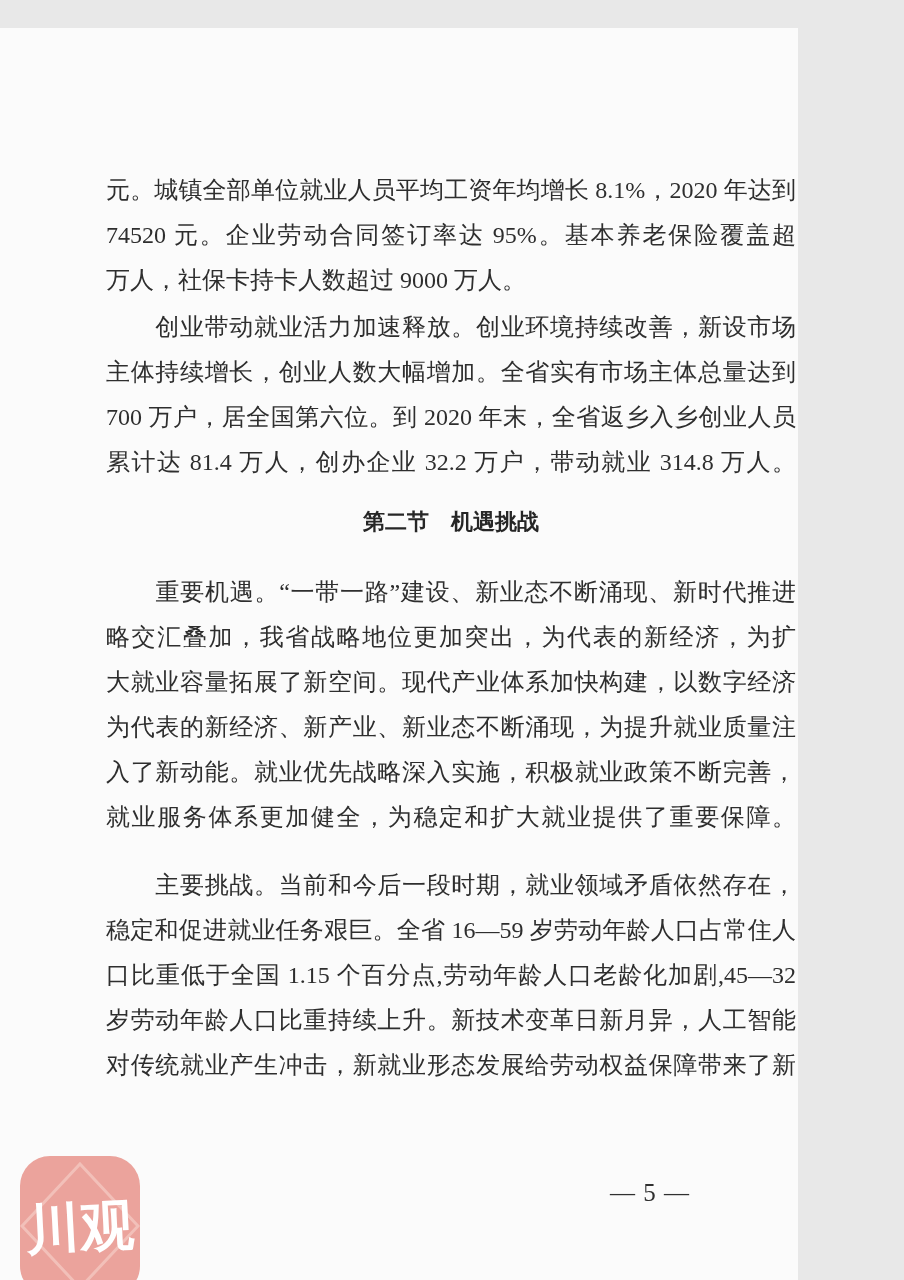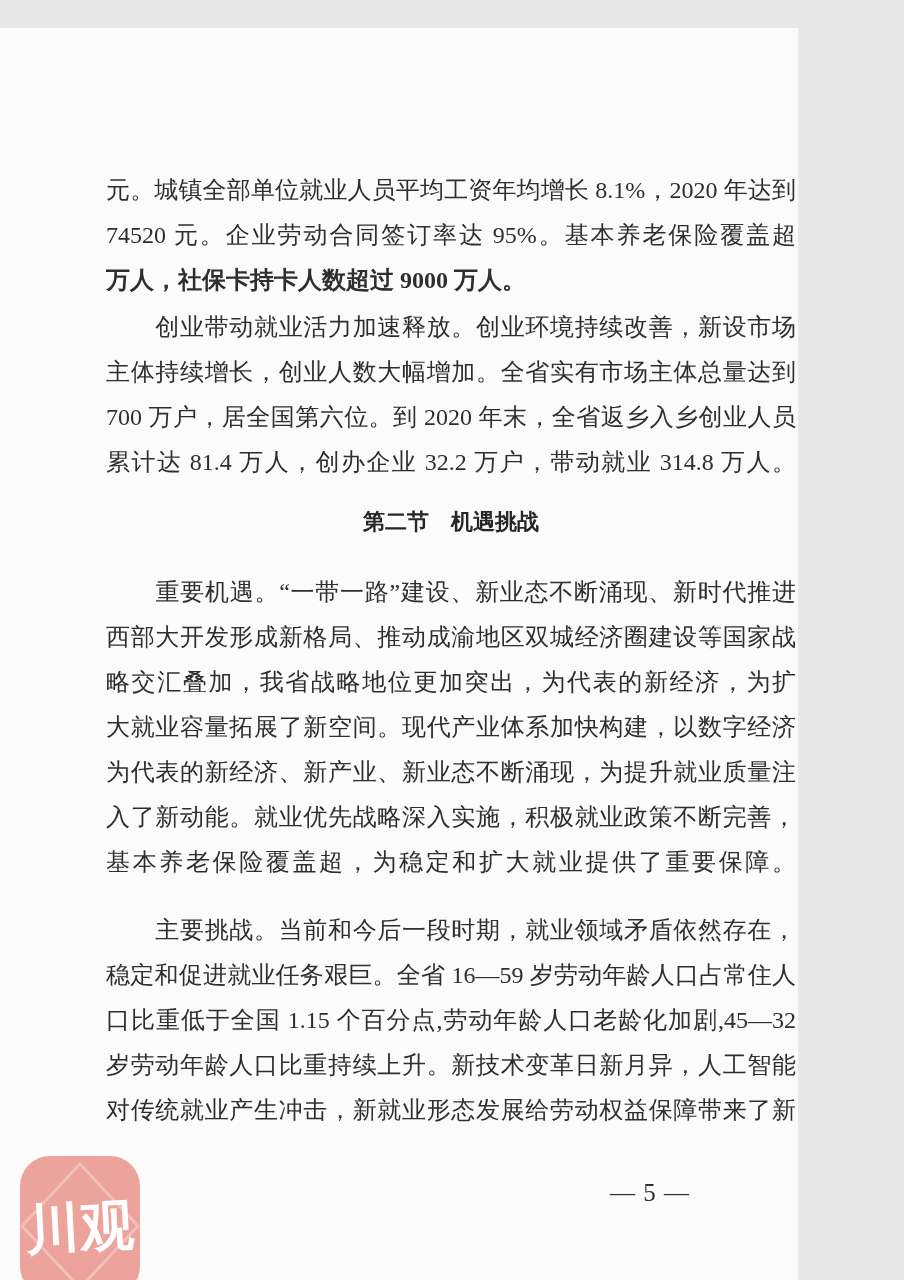--- a/index.html
+++ b/index.html
@@ -21,21 +21,20 @@
   .para .line{
     font-size:24px;
     height:45px;
     line-height:45px;
     text-align:justify;
     text-align-last:justify;
     overflow:hidden;
   }
   .para.short-last .line:last-child{
     text-align-last:left;
-    font-weight:bold;
   }
   .para.p2{margin-top:2px;}
   .heading{
     margin-top:14px;
     font-size:22px;
     line-height:45px;
     font-weight:bold;
     text-align:center;
     color:#262626;
   }
@@ -72,26 +71,25 @@
         <div class="line">　　创业带动就业活力加速释放。创业环境持续改善，新设市场</div>
         <div class="line">主体持续增长，创业人数大幅增加。全省实有市场主体总量达到</div>
         <div class="line">700 万户，居全国第六位。到 2020 年末，全省返乡入乡创业人员</div>
         <div class="line">累计达 81.4 万人，创办企业 32.2 万户，带动就业 314.8 万人。</div>
       </div>
 
     <div class="heading">第二节　机遇挑战</div>
 
     <div class="para p3">
         <div class="line">　　重要机遇。“一带一路”建设、新业态不断涌现、新时代推进</div>
-        <div class="line">西部大开发形成新格局、推动成渝地区双城经济圈建设等国家战</div>
         <div class="line">略交汇叠加，我省战略地位更加突出，为代表的新经济，为扩</div>
         <div class="line">大就业容量拓展了新空间。现代产业体系加快构建，以数字经济</div>
         <div class="line">为代表的新经济、新产业、新业态不断涌现，为提升就业质量注</div>
         <div class="line">入了新动能。就业优先战略深入实施，积极就业政策不断完善，</div>
-        <div class="line">基本养老保险覆盖超，为稳定和扩大就业提供了重要保障。</div>
+        <div class="line">就业服务体系更加健全，为稳定和扩大就业提供了重要保障。</div>
       </div>
 
     <div class="para p4">
         <div class="line">　　主要挑战。当前和今后一段时期，就业领域矛盾依然存在，</div>
         <div class="line">稳定和促进就业任务艰巨。全省 16—59 岁劳动年龄人口占常住人</div>
         <div class="line">口比重低于全国 1.15 个百分点,劳动年龄人口老龄化加剧,45—32</div>
         <div class="line">岁劳动年龄人口比重持续上升。新技术变革日新月异，人工智能</div>
         <div class="line">对传统就业产生冲击，新就业形态发展给劳动权益保障带来了新</div>
       </div>
 

